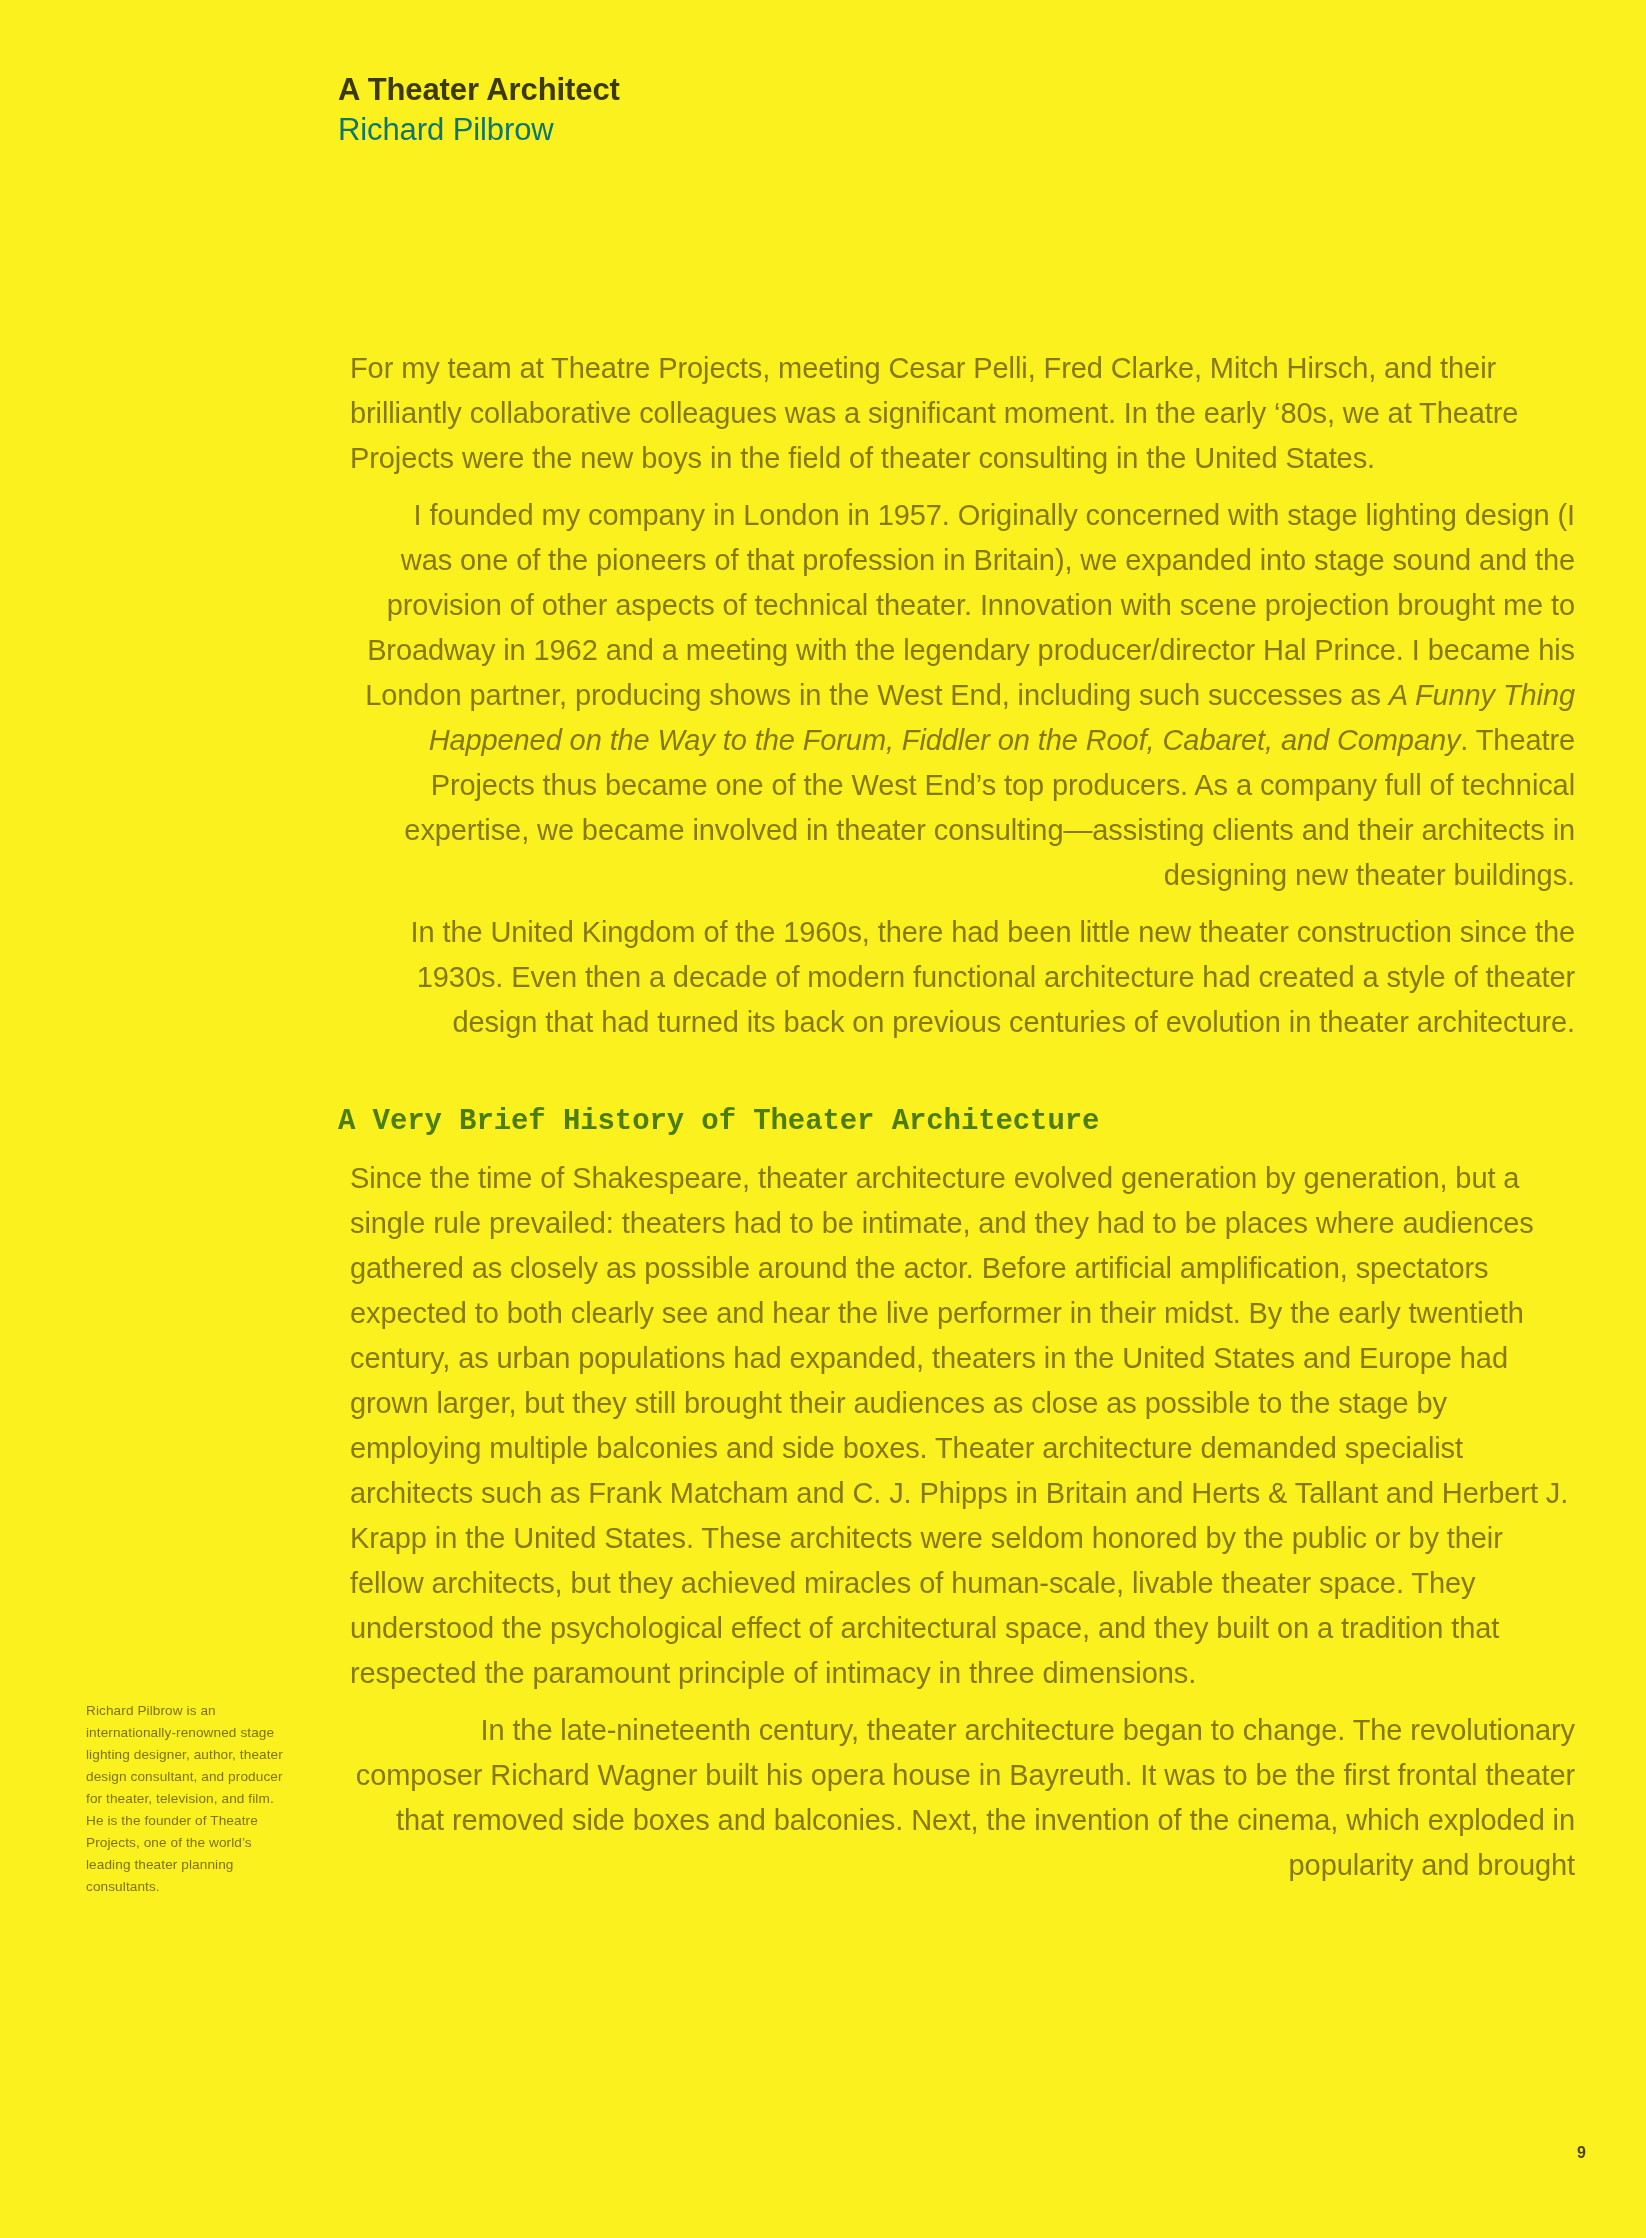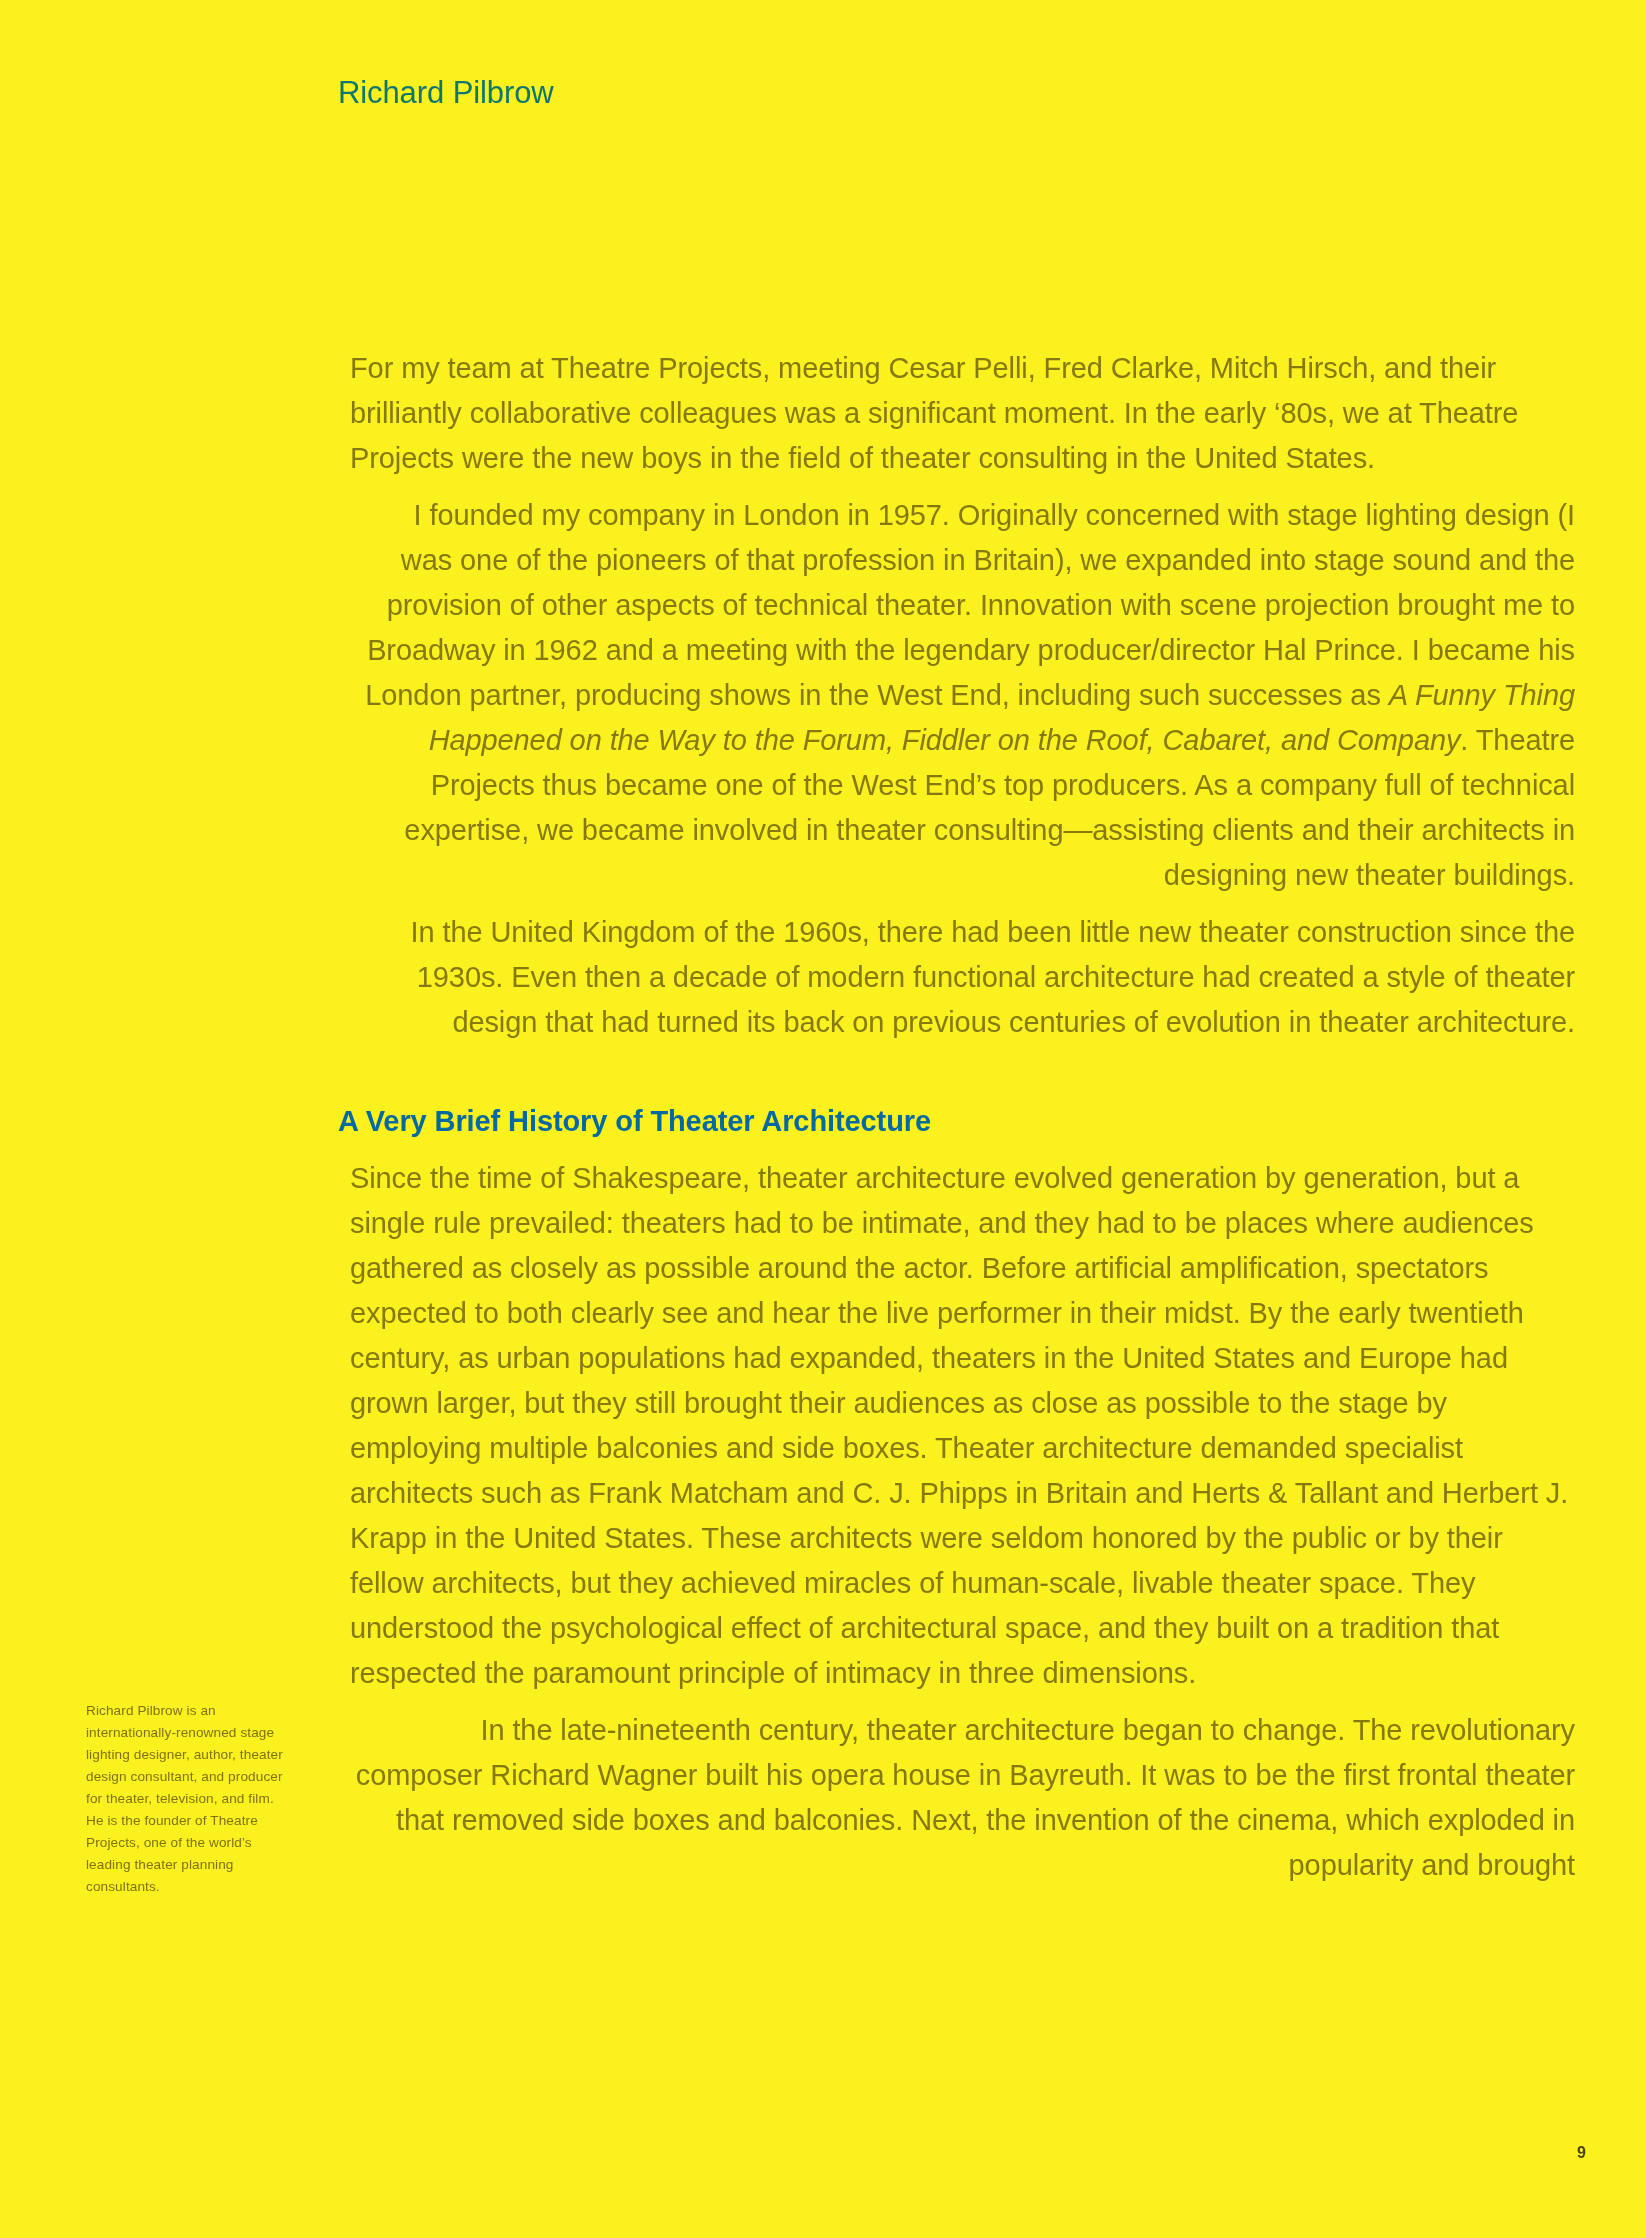--- a/index.html
+++ b/index.html
@@ -66,23 +66,24 @@
     text-align: right;
   }
   .para em {
     font-style: italic;
   }
 
   .section-heading {
     font-size: 29px;
     line-height: 45px;
     font-weight: 700;
-    color: #0369a1;
+    color: #4d7c0f;
     letter-spacing: -0.1px;
     margin: 0;
+    font-family: Liberation Mono, monospace;
   }
 
   .section-gap {
     height: 42px;
   }
 
   
   .margin-note {
     position: absolute;
     left: 86px;
@@ -104,20 +105,21 @@
     color: #4A440B;
     letter-spacing: 0.1px;
   }
 </style>
 </head>
 <body>
 
 <div class="page">
 
   <div class="header">
+    <h1 class="doc-title">A Theater Architect</h1>
     <p class="doc-author">Richard Pilbrow</p>
   </div>
 
   <div class="content">
 
     <p class="para">For my team at Theatre Projects, meeting Cesar Pelli, Fred Clarke, Mitch Hirsch, and their brilliantly collaborative colleagues was a significant moment. In the early ‘80s, we at Theatre Projects were the new boys in the field of theater consulting in the United States.</p>
 
     <p class="para indent"><span>I founded my company in London in 1957. Originally concerned with stage lighting design (I was one of the pioneers of that profession in Britain), we expanded into stage sound and the provision of other aspects of technical theater. Innovation with scene projection brought me to Broadway in 1962 and a meeting with the legendary producer/director Hal Prince. I became his London partner, producing shows in the West End, including such successes as </span><em>A Funny Thing Happened on the Way to the Forum, Fiddler on the Roof, Cabaret, and Company</em><span>. Theatre Projects thus became one of the West End’s top producers. As a company full of technical expertise, we became involved in theater consulting—assisting clients and their architects in designing new theater buildings.</span></p>
 
     <p class="para indent">In the United Kingdom of the 1960s, there had been little new theater construction since the 1930s. Even then a decade of modern functional architecture had created a style of theater design that had turned its back on previous centuries of evolution in theater architecture.</p>

